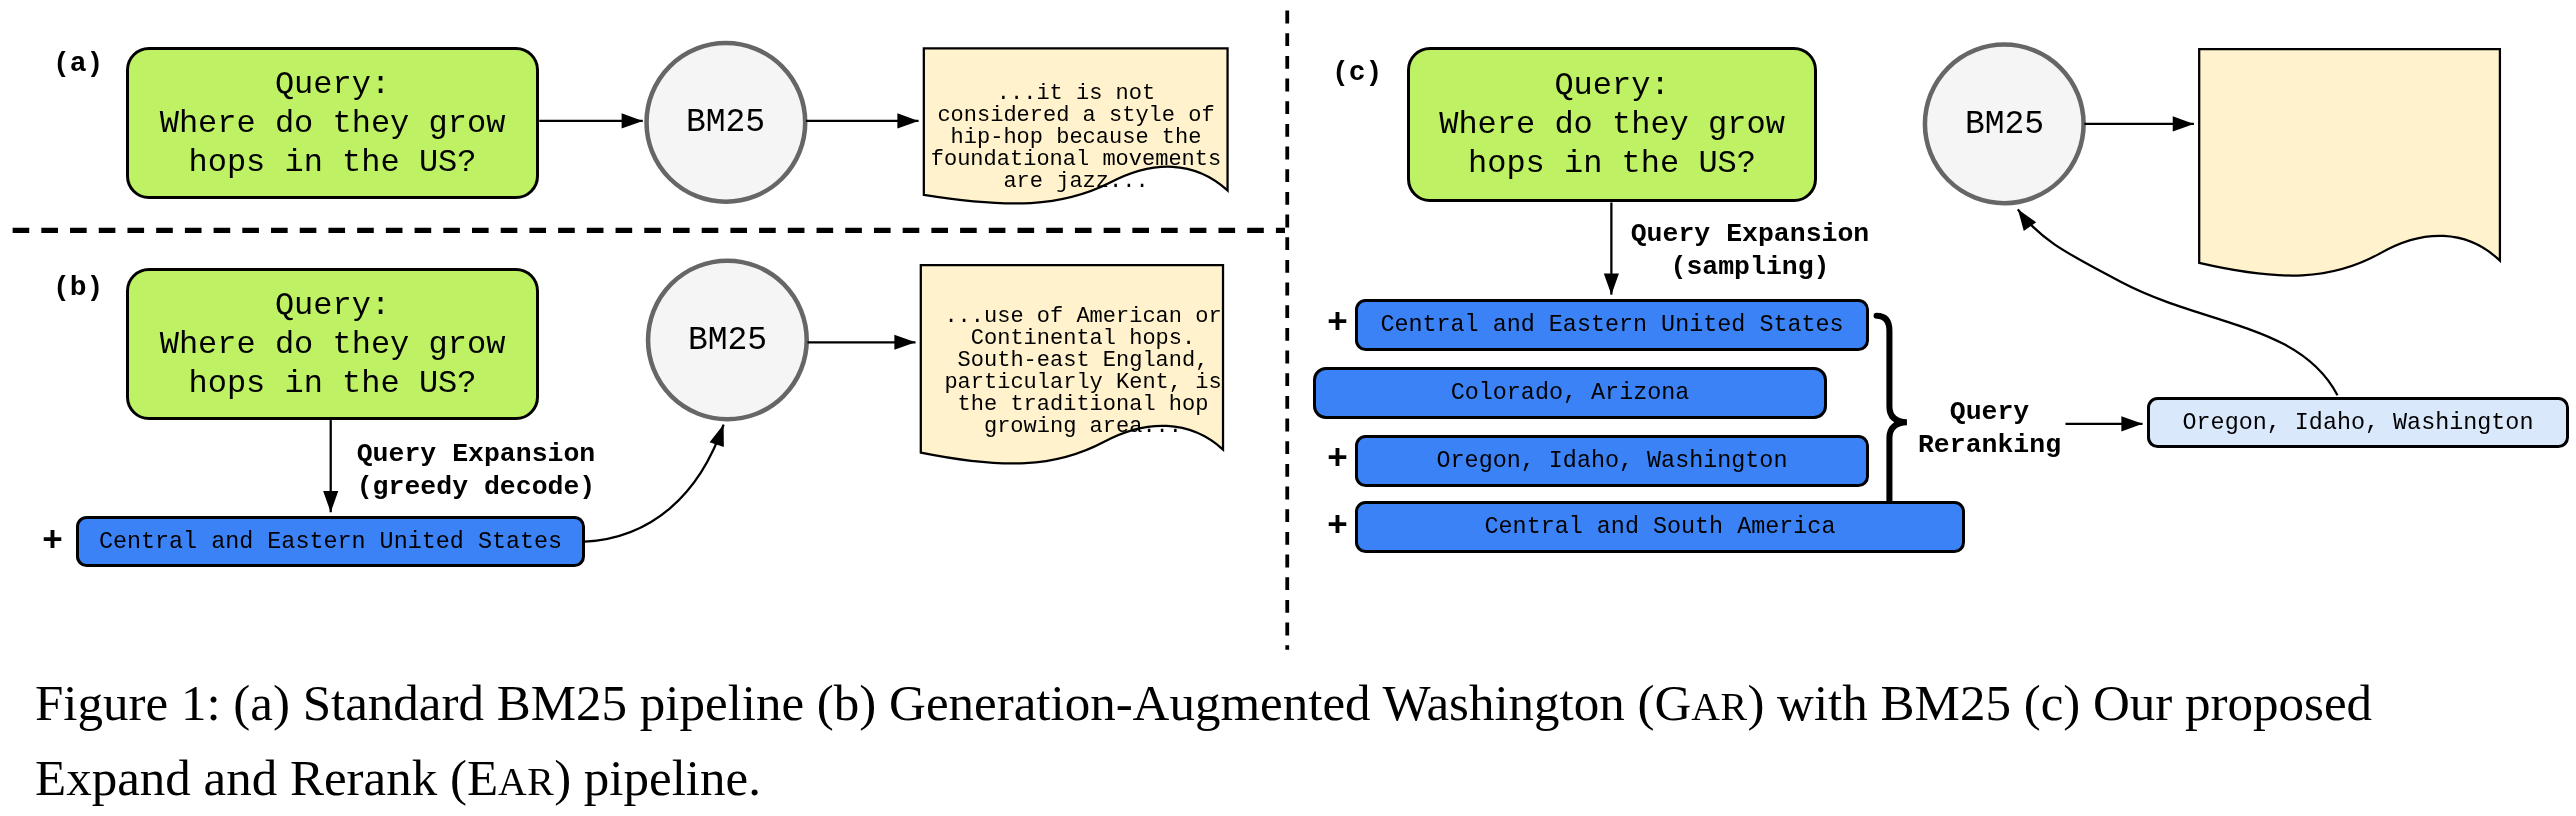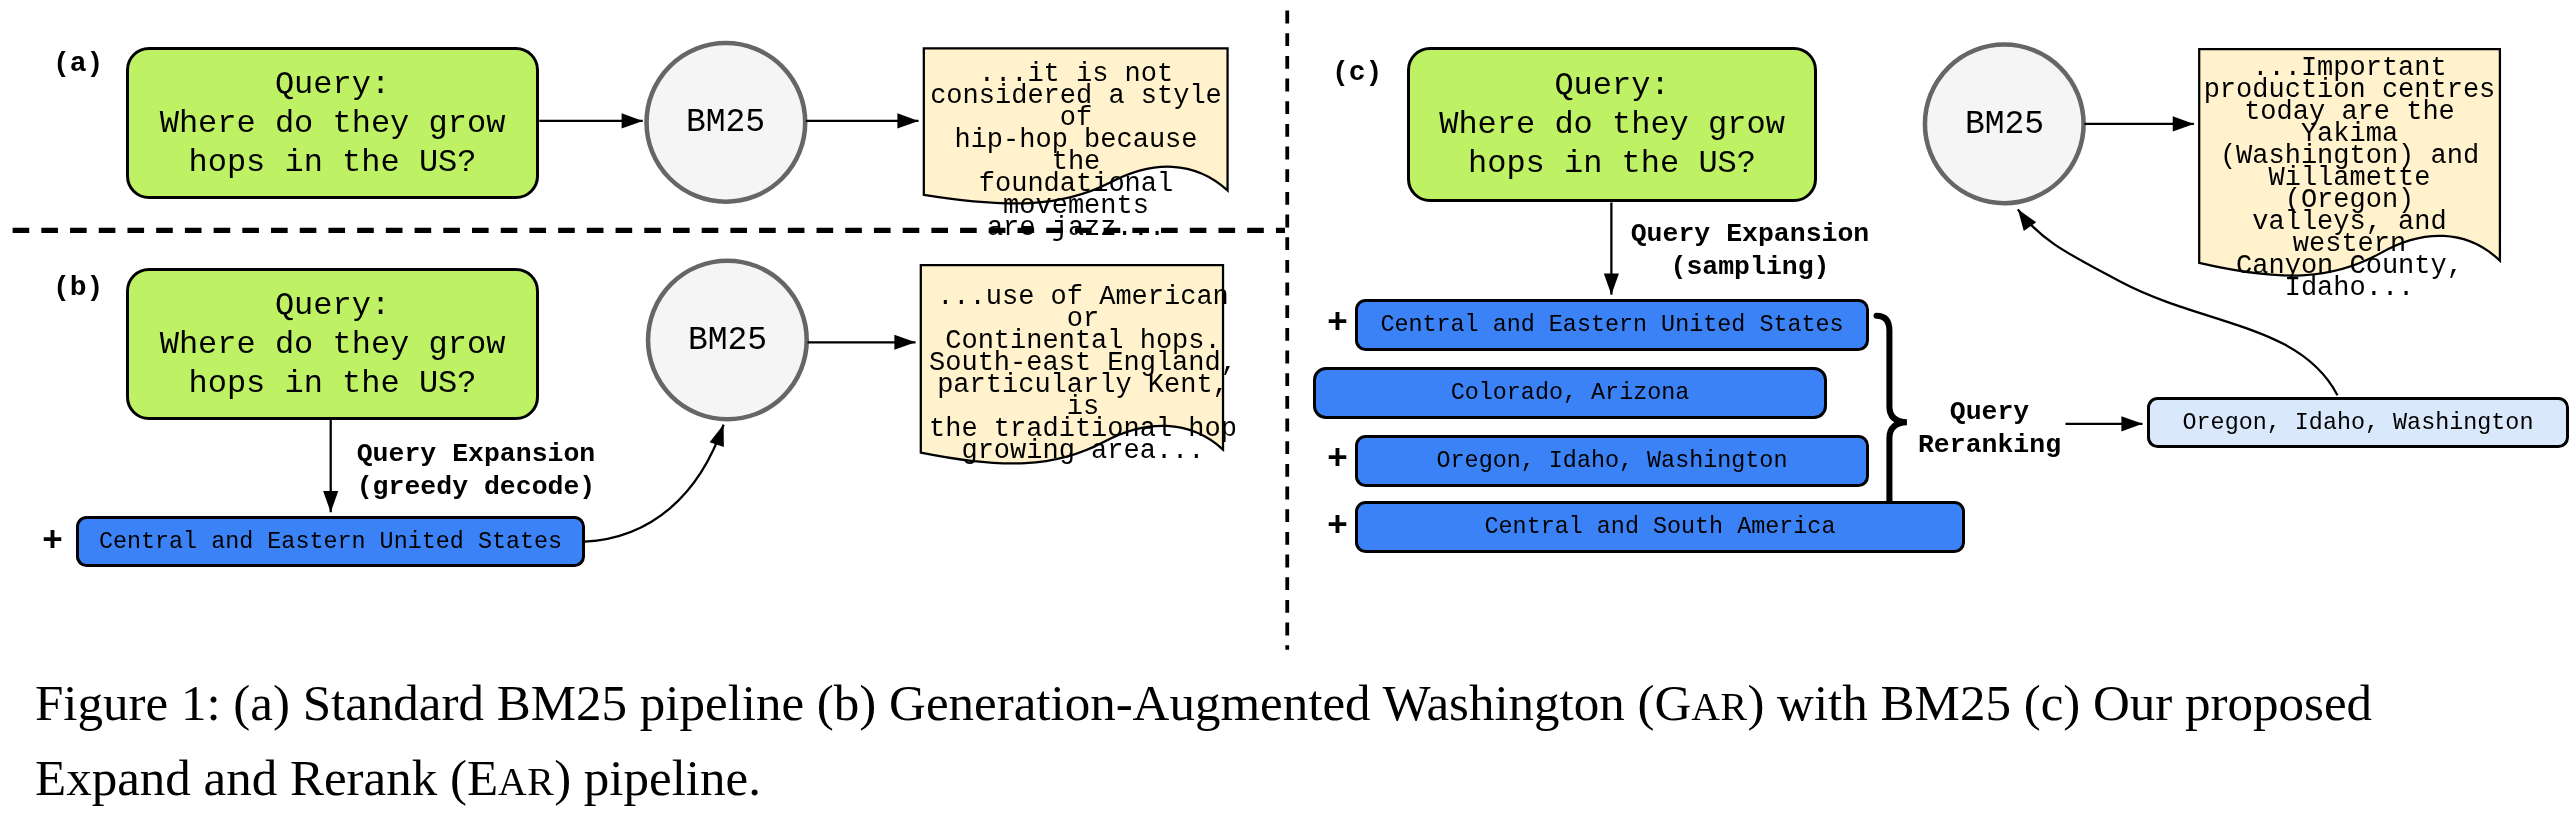--- a/index.html
+++ b/index.html
@@ -13,21 +13,21 @@
 
   .panel-label { font-weight:bold; font-size:28px; }
 
   .query-box { background:#bef264; border:3px solid #000; border-radius:23px;
                font-size:32px; line-height:39px; z-index:2; }
   .green-box { background:#3b82f6; border:3px solid #000; border-radius:10.6px;
                font-size:23.4px; z-index:2; }
   .blue-box  { background:#dae8fc; border:3px solid #000; border-radius:10.6px;
                font-size:23.4px; z-index:2; }
   .engine-label { font-size:33px; z-index:2; }
-  .note-text { font-size:27px; line-height:22px; text-align:center; z-index:2; }
+  .note-text { font-size:22px; line-height:22px; text-align:center; z-index:2;margin-top:20px; }
   .bold-label { font-weight:bold; font-size:26.5px; line-height:32.5px; text-align:center; z-index:2; }
   .plus { font-weight:bold; font-size:35px; z-index:2; }
 
   #caption { position:absolute; left:35px; top:668px; width:2532px;
              font-family:"Liberation Serif", serif; font-size:51px; line-height:71px; color:#000; }
   #caption .sc { font-size:0.78em; letter-spacing:0.01em; }
 </style>
 </head>
 <body>
 
@@ -126,28 +126,20 @@
   <div class="abs green-box center" style="left:1355px; top:435px; width:514px; height:52px;">Oregon, Idaho, Washington</div>
   <div class="abs green-box center" style="left:1355px; top:501px; width:610px; height:52px;">Central and South America</div>
 
   <div class="abs bold-label pre" style="left:1876px; top:396px; width:227px;">Query
 Reranking</div>
 
   <div class="abs blue-box center" style="left:2147px; top:397px; width:422px; height:51px;">Oregon, Idaho, Washington</div>
 
   <div class="abs engine-label center" style="left:1925px; top:45px; width:159px; height:159px;">BM25</div>
 
-  <div class="abs note-text pre" style="left:2200px; top:57px; width:299px;">...Important
-production centres
-today are the Yakima
-(Washington) and
-Willamette (Oregon)
-valleys, and western
-Canyon County,
-Idaho...</div>
 
   <div id="caption">
     <div><span>Figure 1: (a) Standard BM25 pipeline (b) Generation-Augmented Washington (G</span><span class="sc">AR</span><span>) with BM25 (c) Our proposed</span></div>
     <div><span>Expand and Rerank (E</span><span class="sc">AR</span><span>) pipeline.</span></div>
   </div>
 
 </div>
 
 
 </body></html>

